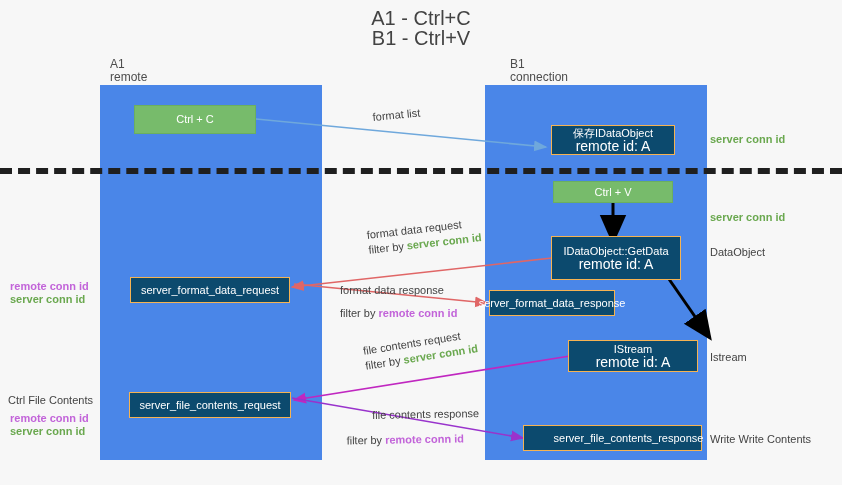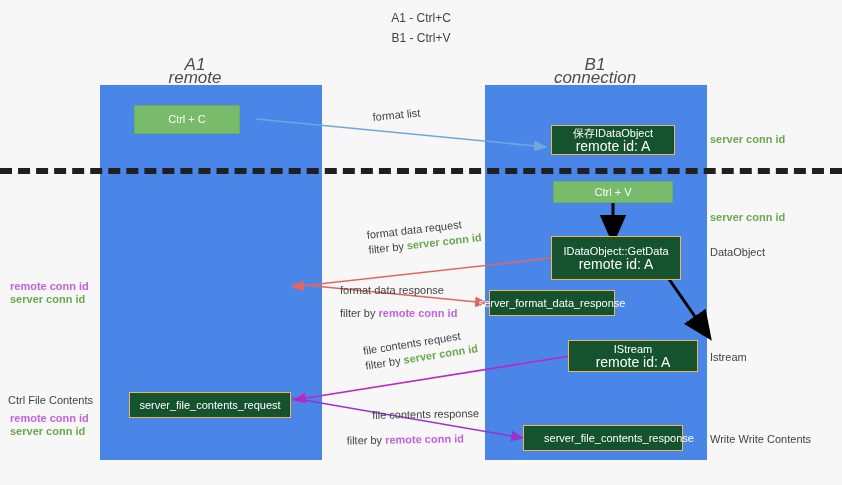--- a/index.html
+++ b/index.html
@@ -30,52 +30,50 @@
     height: 485px;
     overflow: visible;
     pointer-events: none;
   }
   .title {
     position: absolute;
     left: 0;
     top: 8px;
     width: 842px;
     text-align: center;
-    font-size: 12px;
+    font-size: 20px;
     line-height: 20px;
     color: #434343;
     white-space: pre;
   }
   .lane {
     position: absolute;
     background: #4a86e8;
   }
   .lane-head {
     position: absolute;
-    text-align: center;
-    font-size: 17px;
+    font-size: 12px;
     line-height: 13px;
     color: #4d4d4d;
     white-space: pre;
-    font-style: italic;
   }
   .node {
     position: absolute;
     box-sizing: border-box;
     display: flex;
     flex-direction: column;
     align-items: center;
     justify-content: center;
     text-align: center;
     color: #ffffff;
     font-size: 11px;
     line-height: 13px;
   }
   .node.orange {
-    background: #14532d;
+    background: #0c4a6e;
     border: 1px solid #f6b352;
     text-align: right;
   }
   .node.green {
     background: #77bb6b;
     border: 1px solid #6aaf60;
   }
   .node .l2 { font-size: 14px; }
   .edge-label {
     position: absolute;
@@ -147,24 +145,27 @@
 
     <path d="M294,284 L487,303" stroke="#e06666" stroke-width="1.6" fill="none" marker-end="url(#ah-red)"></path>
 
     <path d="M570,356 L294,400" stroke="#c027c0" stroke-width="1.6" fill="none" marker-end="url(#ah-magenta)"></path>
 
     <path d="M292,398 L523,438" stroke="#9933cc" stroke-width="1.6" fill="none" marker-end="url(#ah-purple)"></path>
   </svg>
 
   <div class="dash-line"></div>
 
-  <div class="node green" style="left:134px; top:105px; width:106px; height:29px;">
+  <div class="node green" style="left:134px; top:105px; width:122px; height:29px;">
     <span>Ctrl + C</span>
   </div>
 
+  <div class="node orange" style="left:130px; top:277px; width:160px; height:26px;">
+    <span>server_format_data_request</span>
+  </div>
 
   <div class="node orange" style="left:129px; top:392px; width:162px; height:26px;">
     <span>server_file_contents_request</span>
   </div>
 
   <div class="node orange" style="left:551px; top:125px; width:124px; height:30px;">
     <span>保存IDataObject</span>
     <span class="l2">remote id: A</span>
   </div>
 
@@ -179,21 +180,21 @@
 
   <div class="node orange" style="left:568px; top:340px; width:130px; height:32px;">
     <span>IStream</span>
     <span class="l2">remote id: A</span>
   </div>
 
   <div class="node orange" style="left:489px; top:290px; width:126px; height:26px;">
     <span>server_format_data_response</span>
   </div>
 
-  <div class="node orange" style="left:523px; top:425px; width:160px; height:26px;padding-left:32px;">
+  <div class="node orange" style="left:523px; top:425px; width:179px; height:26px;padding-left:32px;">
     <span>server_file_contents_response</span>
   </div>
 
   <div class="edge-label" style="left:372px; top:110px; transform:rotate(-5.5deg); transform-origin:left top;">
     <span>format list</span>
   </div>
 
   <div class="edge-label" style="left:366px; top:228px; transform:rotate(-6.5deg); transform-origin:left top;">
     <div>format data request</div>
     <div>

